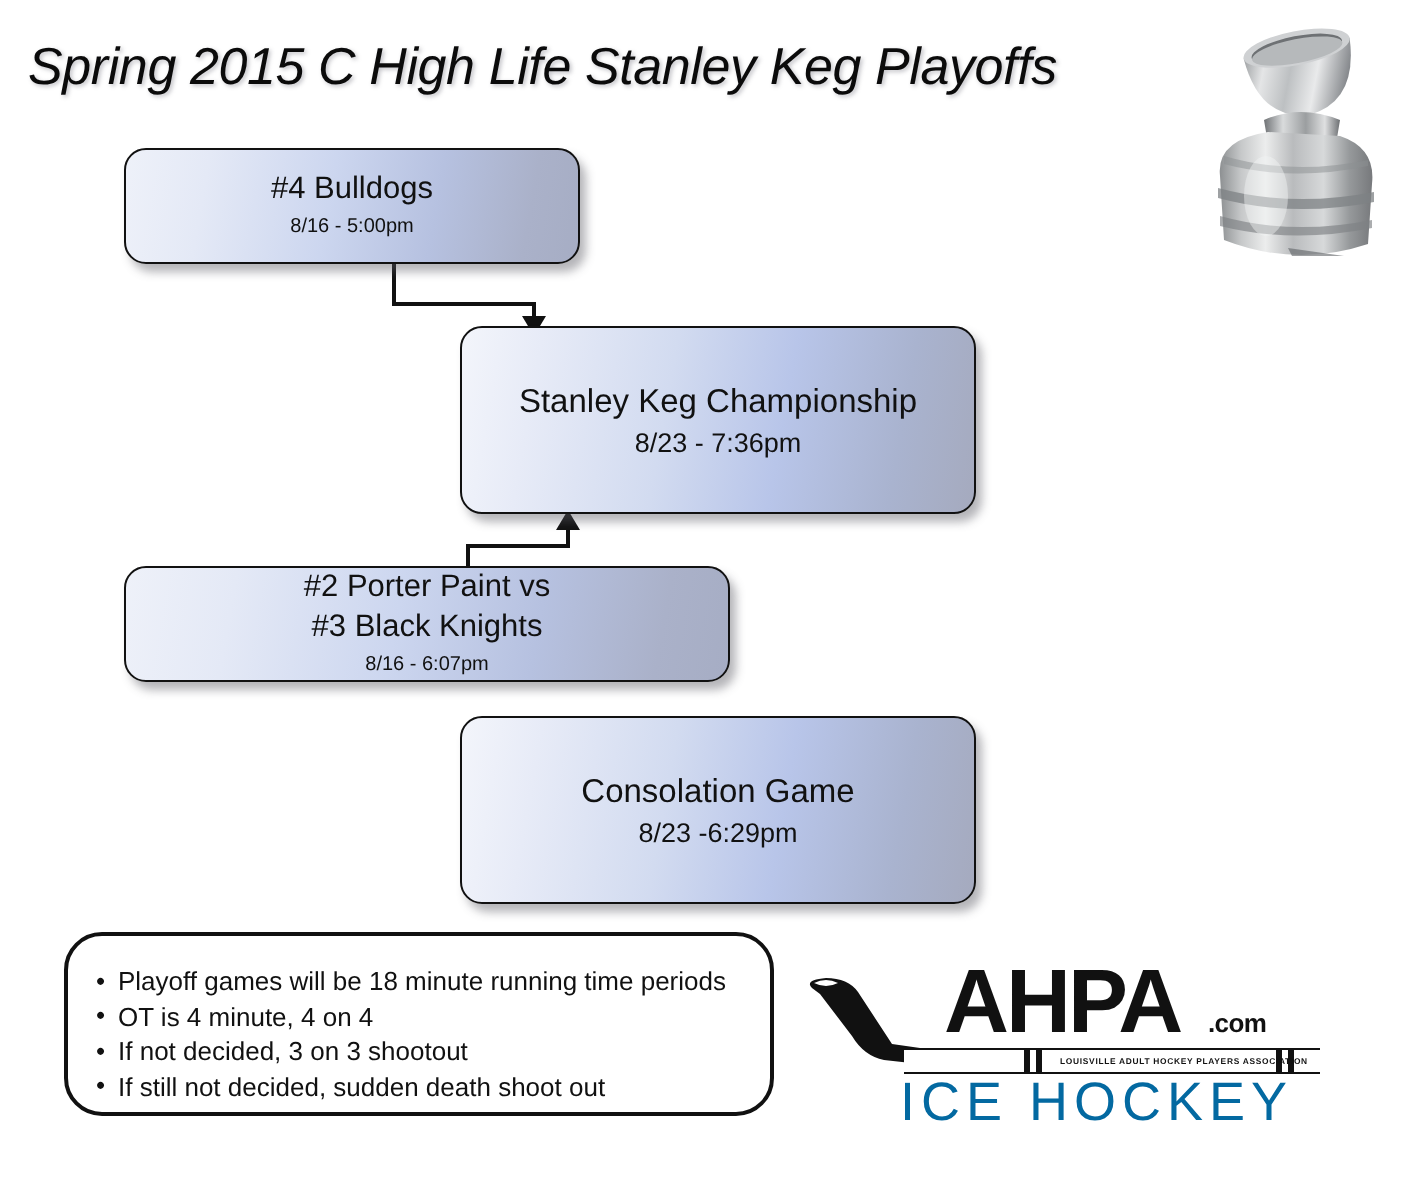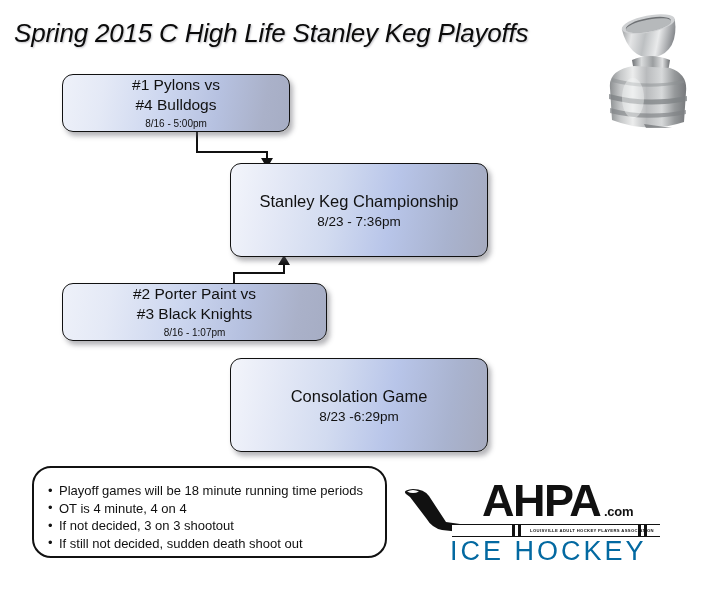--- a/index.html
+++ b/index.html
@@ -68,21 +68,21 @@
   .bracket-box.big .line-main {
     font-size: 16.5px;
     line-height: 22px;
   }
   .bracket-box.big .line-time {
     font-size: 13.5px;
     line-height: 19px;
   }
 
   #box-semi1 { left: 62px;  top: 74px;  width: 228px; height: 58px; }
-  #box-semi2 { left: 62px;  top: 283px; width: 265px; height: 58px; }
+  #box-semi2 { left: 62px;  top: 283px; width: 303px; height: 58px; }
   #box-final {
     left: 230px; top: 163px; width: 258px; height: 94px;
     background: linear-gradient(100deg,
         #f3f5fb 0%,
         #e7ebf7 15%,
         #d2dbf0 40%,
         #b8c5e9 62%,
         #a9b3cf 84%,
         #a5aabe 100%);
   }
@@ -157,21 +157,21 @@
   
   #logo {
     position: absolute;
     left: 398px;
     top: 478px;
     width: 262px;
     height: 80px;
   }
   #logo-wordmark {
     position: absolute;
-    left: 84px;
+    left: 74px;
     top: 0px;
     font-size: 45px;
     font-weight: bold;
     letter-spacing: -1.5px;
     color: #111;
     line-height: 45px;
     font-family: "Liberation Sans", sans-serif;
   }
   #logo-dotcom {
     position: absolute;
@@ -300,34 +300,33 @@
   <div class="connector" id="conn-top-h"></div>
   <div class="connector" id="conn-top-v2"></div>
   <div class="arrow-down" id="arrow-final-top"></div>
 
   <div class="connector" id="conn-bot-v1"></div>
   <div class="connector" id="conn-bot-h"></div>
   <div class="connector" id="conn-bot-v2"></div>
   <div class="arrow-up" id="arrow-final-bottom"></div>
 
   <div class="bracket-box" id="box-semi1">
-    <div class="line-main">#1 Pylons vs</div>
     <div class="line-main">#4 Bulldogs</div>
     <div class="line-time">8/16 - 5:00pm</div>
   </div>
 
   <div class="bracket-box big" id="box-final">
     <div class="line-main">Stanley Keg Championship</div>
     <div class="line-time">8/23 - 7:36pm</div>
   </div>
 
   <div class="bracket-box" id="box-semi2">
     <div class="line-main">#2 Porter Paint vs</div>
     <div class="line-main">#3 Black Knights</div>
-    <div class="line-time">8/16 - 1:07pm</div>
+    <div class="line-time">8/16 - 6:07pm</div>
   </div>
 
   <div class="bracket-box big" id="box-consolation">
     <div class="line-main">Consolation Game</div>
     <div class="line-time">8/23 -6:29pm</div>
   </div>
 
   <div id="rules-box">
     <div class="rule-item">Playoff games will be 18 minute running time periods</div>
     <div class="rule-item">OT is 4 minute, 4 on 4</div>

